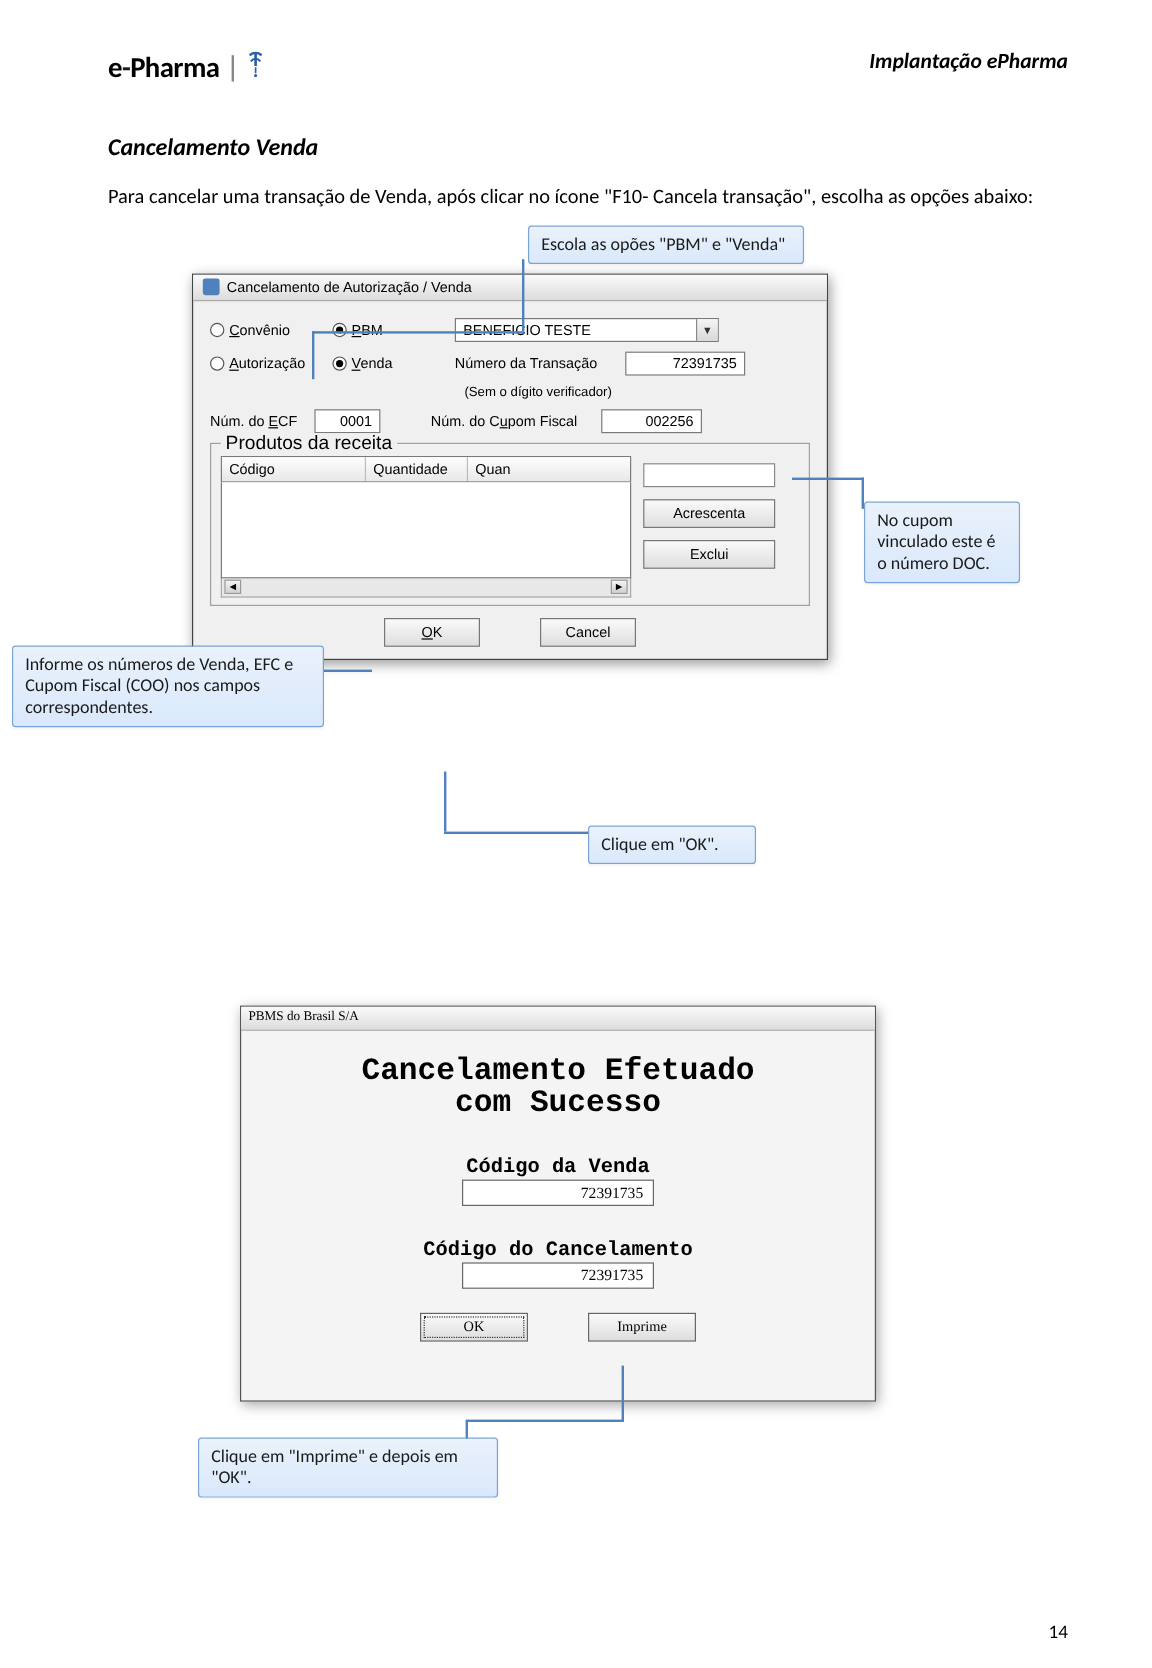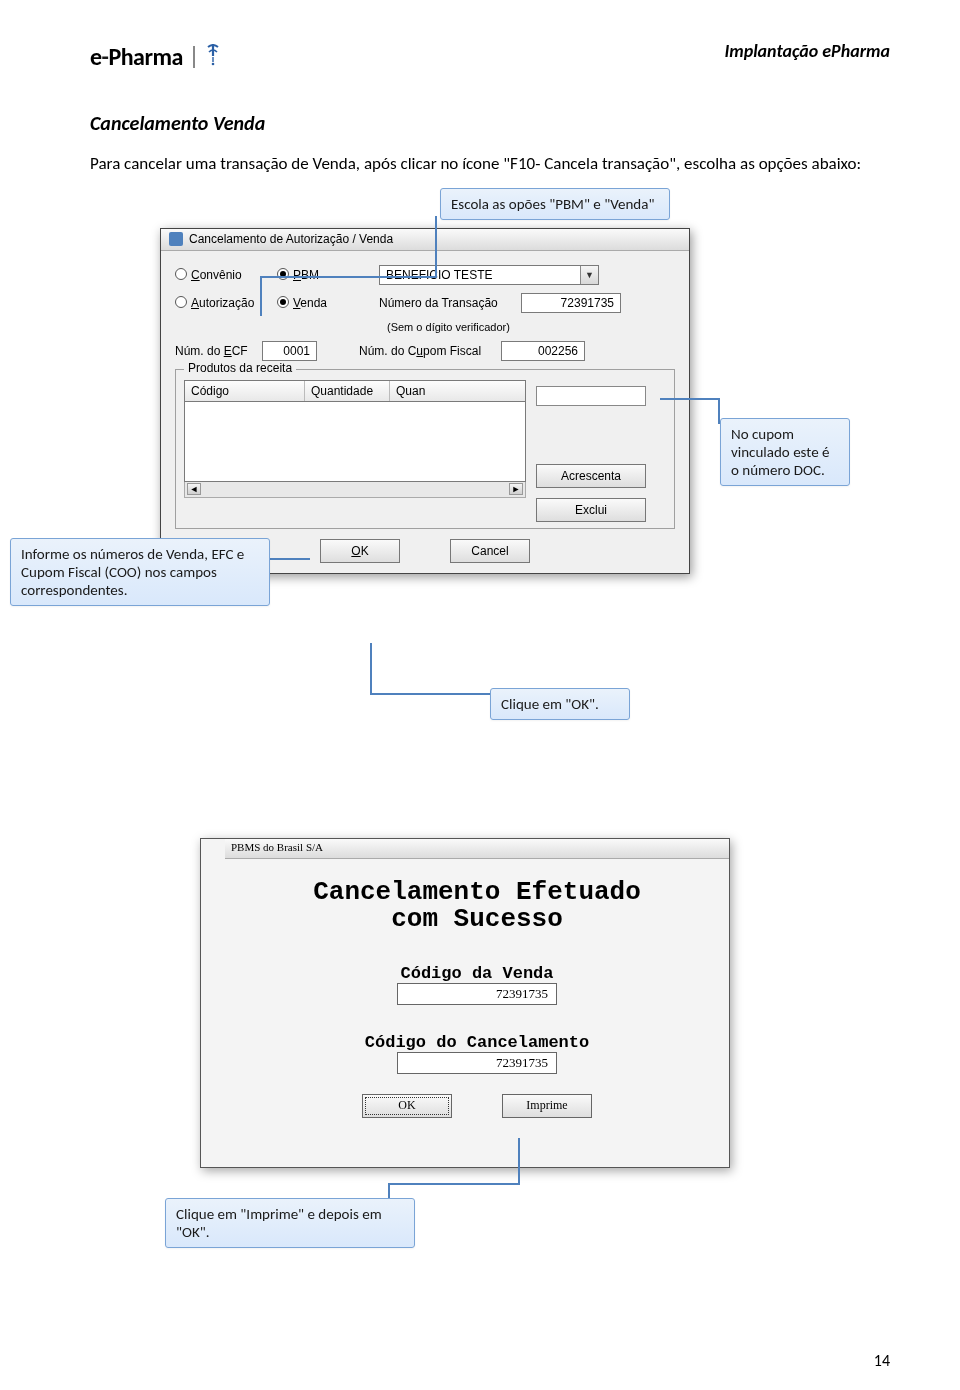--- a/index.html
+++ b/index.html
@@ -63,62 +63,61 @@
     font-size: 12px;
     display: flex;
     align-items: center;
     gap: 6px;
   }
   .win .titlebar .ico {
     width: 14px; height: 14px; background: #4f81bd; border-radius: 2px;
   }
   .win .body { padding: 14px 14px 10px 14px; }
   .row { display: flex; align-items: center; gap: 12px; margin-bottom: 8px; }
-  .radio { display: inline-flex; gap: 4px; min-width: 90px; }
+  .radio { display: inline-flex; align-items: center; gap: 4px; min-width: 90px; }
   .radio .dot { width: 12px; height: 12px; border: 1px solid #555; border-radius: 50%; display: inline-flex; align-items: center; justify-content: center; background: #fff; }
   .radio .dot.fill::after { content: ""; width: 6px; height: 6px; background: #000; border-radius: 50%; }
   .lbl { font-size: 12px; }
   .lbl u { text-decoration: underline; }
   .field {
     background: #fff; border: 1px solid #7a7a7a; height: 20px; padding: 2px 6px;
     font-size: 12px; display: inline-flex; align-items: center; justify-content: flex-end;
   }
   .field.left { justify-content: flex-start; }
   .dd { position: relative; }
   .dd .arrow {
     position: absolute; right: 0; top: 0; bottom: 0; width: 18px;
     background: linear-gradient(#f5f5f5,#d8d8d8); border-left: 1px solid #888;
     display: flex; align-items: center; justify-content: center; font-size: 9px; color: #333;
   }
   .group {
     border: 1px solid #a0a0a0; margin-top: 6px; padding: 10px 8px 6px 8px; position: relative;
   }
   .group .legend {
-    position: absolute; top: -9px; left: 8px; background: #f0f0f0; padding: 0 4px; font-size: 12px;
+    position: absolute; top: -9px; left: 8px; background: #f0f0f0; padding: 0 4px; font-size: 16px;
   }
   .thead { display: flex; background: #fff; border: 1px solid #7a7a7a; }
   .thead .c { border-right: 1px solid #bbb; padding: 3px 6px; font-size: 12px; background: linear-gradient(#fdfdfd,#e8e8e8); }
   .tbody { height: 80px; background: #fff; border: 1px solid #7a7a7a; border-top: none; overflow: hidden; position: relative; }
   .scroll-h { height: 16px; background: #e8e8e8; border: 1px solid #aaa; border-top: none; display: flex; align-items: center; justify-content: space-between; padding: 0 2px; }
   .scroll-h .btn { width: 14px; height: 12px; background: linear-gradient(#f5f5f5,#d0d0d0); border: 1px solid #999; font-size: 9px; display: flex; align-items: center; justify-content: center; }
   .sidefield { width: 110px; height: 20px; background: #fff; border: 1px solid #888; }
   .winbtn {
     min-width: 80px; height: 24px; background: linear-gradient(#fafafa,#dedede);
     border: 1px solid #777; font-size: 12px; display: inline-flex; align-items: center; justify-content: center;
     padding: 0 12px;
   }
   .btnrow { display: flex; gap: 50px; justify-content: center; margin-top: 10px; }
   
   .stage2 { position: relative; width: 800px; height: 420px; margin-top: 90px; margin-left: -10px; }
   .win2 {
     position: absolute; left: 120px; top: 0; width: 530px; height: 330px;
     background: #f4f4f4; border: 1px solid #555;
     box-shadow: 2px 3px 10px rgba(0,0,0,0.35);
     font-family: "Courier New", monospace;
-    padding-left: 24px;
   }
   .win2 .titlebar { background: linear-gradient(#fafafa,#dcdcdc); border-bottom: 1px solid #aaa; height: 20px; padding: 2px 6px; font-family: Tahoma; font-size: 11px; }
   .win2 h1 { font-family: "Courier New", monospace; font-weight: bold; font-size: 26px; text-align: center; margin: 20px 10px 6px 10px; line-height: 1.05; }
   .win2 .pair { display: flex; align-items: center; justify-content: space-between; padding: 6px 18px; flex-direction: column; }
   .win2 .pair .k { font-size: 17px; font-weight: bold; }
   .win2 .pair .v { width: 160px; height: 22px; background: #fff; border: 1px solid #666; text-align: right; padding: 2px 8px; font-family: Tahoma; font-size: 13px; }
   .win2 .btnrow2 { display: flex; gap: 50px; justify-content: center; margin-top: 14px; }
   .win2 .winbtn2 {
     min-width: 90px; height: 24px; background: linear-gradient(#fafafa,#dedede);
     border: 1px solid #666; font-family: Tahoma; font-size: 12px;
@@ -223,21 +222,21 @@
               </div>
               <div class="tbody"></div>
               <div class="scroll-h">
                 <span class="btn">◄</span>
                 <span style="flex:1;"></span>
                 <span class="btn">►</span>
               </div>
             </div>
             <div style="width:130px; display:flex; flex-direction:column; gap:10px; padding-top:6px;">
               <div class="sidefield"></div>
-              <div class="winbtn" style="width:110px;margin-top:48px;">Acrescenta</div>
+              <div class="winbtn" style="width:110px;">Acrescenta</div>
               <div class="winbtn" style="width:110px;">Exclui</div>
             </div>
           </div>
         </div>
 
         <div class="btnrow">
           <div class="winbtn"><u>O</u>K</div>
           <div class="winbtn">Cancel</div>
         </div>
       </div>

